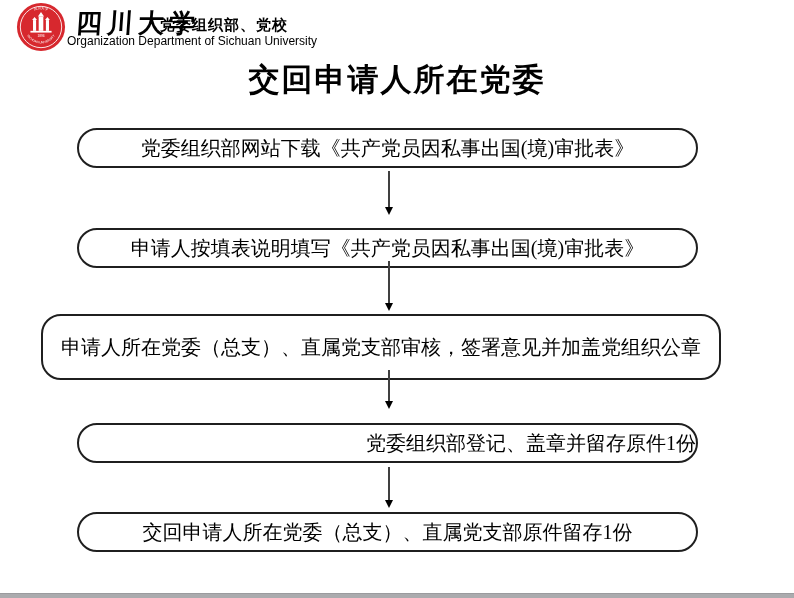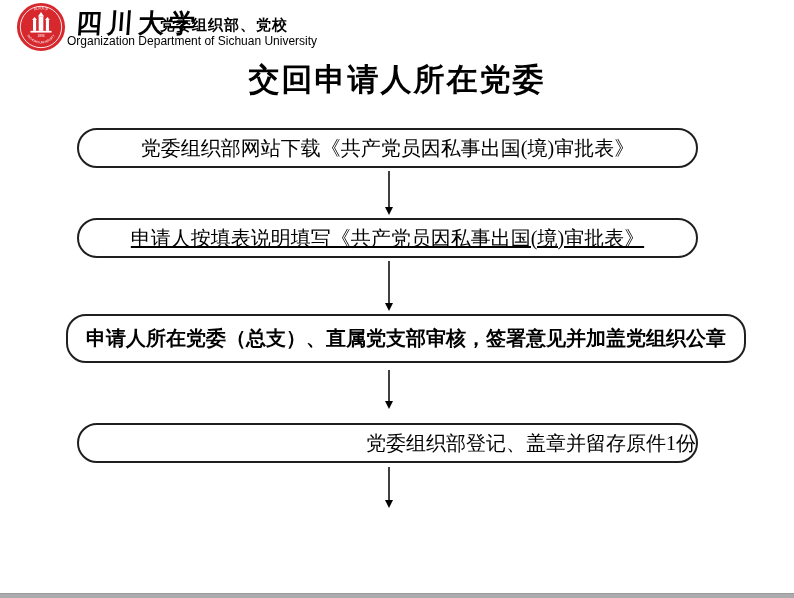--- a/index.html
+++ b/index.html
@@ -44,23 +44,23 @@
   .flow-box {
     position: absolute;
     left: 77px; width: 621px; height: 40px;
     border: 2px solid #1f1f1f; border-radius: 20px;
     background: #fff;
     display: flex; align-items: center; justify-content: center;
     font-family: "Liberation Serif", serif;
     font-size: 20px; white-space: nowrap;
     box-sizing: border-box;
   }
-  .flow-box.wide { left: 66px; width: 680px; height: 49px; font-weight: bold; }
+  .flow-box.wide { left: 41px; width: 680px; height: 66px; }
   .flow-box.b1 { top: 128px; }
-  .flow-box.b2 { top: 218px; text-decoration: underline; }
+  .flow-box.b2 { top: 228px; }
   .flow-box.b3 { top: 314px; }
   .flow-box.b4 { top: 423px; justify-content: flex-end; }
   .flow-box.b5 { top: 512px; }
 
   .flow-arrow {
     position: absolute; left: 388px; width: 2px;
     background: #404040;
   }
   .flow-arrow::after {
     content: "";
@@ -137,16 +137,19 @@
   <div class="flow-box wide b3">
     <span>申请人所在党委（总支）、直属党支部审核，签署意见并加盖党组织公章</span>
   </div>
   <div class="flow-arrow a3"></div>
 
   <div class="flow-box b4">
     <span>党委组织部登记、盖章并留存原件1份</span>
   </div>
   <div class="flow-arrow a4"></div>
 
+  <div class="flow-box b5">
+    <span>交回申请人所在党委（总支）、直属党支部原件留存1份</span>
+  </div>
 
   <div class="scrollbar-track"></div>
 
 </div>
 
 </body></html>

